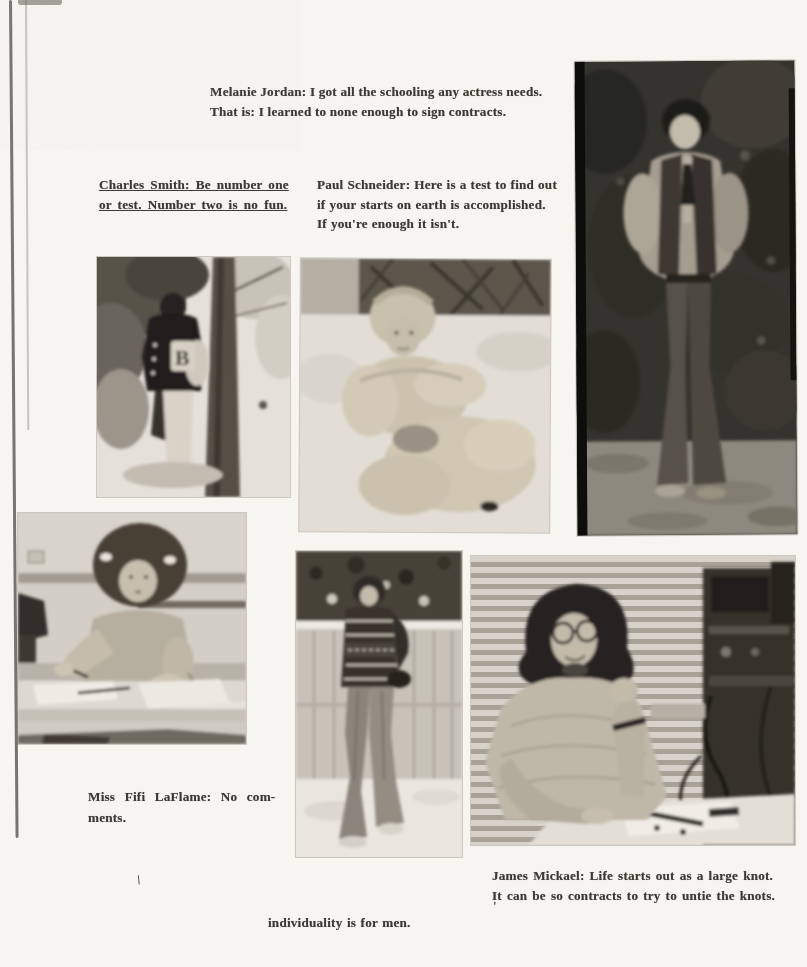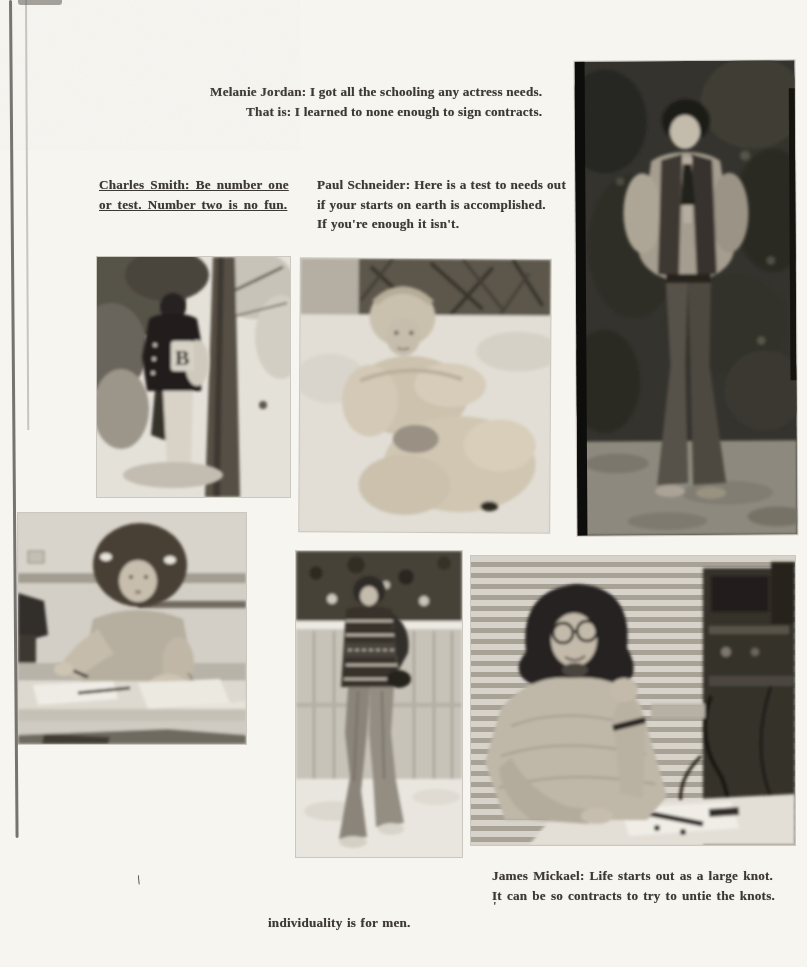--- a/index.html
+++ b/index.html
@@ -13,21 +13,21 @@
   .edge-line.main  { left:9px;  top:0; width:3px;   height:838px; opacity:.75;
                      transform:rotate(-0.45deg); transform-origin:top center; border-radius:2px; }
   .edge-line.faint { left:25px; top:0; width:1.5px; height:430px; opacity:.28;
                      transform:rotate(-0.3deg);  transform-origin:top center; }
   .corner-smudge { position:absolute; left:18px; top:0; width:44px; height:5px;
                    background:#6a6761; opacity:.6; border-radius:0 0 3px 3px; }
   
   .cap { position:absolute; color:#3c3833; font-size:13.2px; font-weight:700;
          line-height:19.5px; letter-spacing:.2px; white-space:nowrap;
          text-shadow:0 0 .7px rgba(60,56,51,.45); }
-  .cap-melanie { left:210px; top:82px;text-align:right; }
+  .cap-melanie { left:210px; top:82px; }
   .cap-charles { left:99px;  top:175px; word-spacing:2.5px;text-decoration:underline; }
   .cap-paul    { left:317px; top:175px; word-spacing:.5px; }
   .cap-fifi    { left:88px;  top:786px; word-spacing:6px; line-height:21px; }
   .cap-james   { left:492px; top:866px; word-spacing:1.5px; }
   .cap-julie   { left:268px; top:913px; word-spacing:1px; }
   .stray { position:absolute; color:#45423c; font-size:13px; font-weight:700; }
   .stray-left  { left:137px; top:872px; transform:rotate(14deg); }
   .stray-james { left:493px; top:898px; }
   
   .photo { position:absolute; overflow:hidden; box-shadow:0 0 0 1px rgba(88,83,74,.28);
@@ -52,23 +52,27 @@
 
   <div class="cap cap-melanie">
     <div>Melanie Jordan: I got all the schooling any actress needs.</div>
     <div>That is: I learned to none enough to sign contracts.</div>
   </div>
   <div class="cap cap-charles">
     <div>Charles Smith: Be number one</div>
     <div>or test. Number two is no fun.</div>
   </div>
   <div class="cap cap-paul">
-    <div>Paul Schneider: Here is a test to needs out</div>
+    <div>Paul Schneider: Here is a test to find out</div>
     <div>if your starts on earth is accomplished.</div>
     <div>If you're enough it isn't.</div>
+  </div>
+  <div class="cap cap-fifi">
+    <div>Miss Fifi LaFlame: No com-</div>
+    <div>ments.</div>
   </div>
   <div class="cap cap-james">
     <div>James Mickael: Life starts out as a large knot.</div>
     <div>It can be so contracts to try to untie the knots.</div>
   </div>
   <div class="cap cap-julie">
     <div>individuality is for men.</div>
   </div>
   <div class="stray stray-left">\</div>
   <div class="stray stray-james">'</div>

